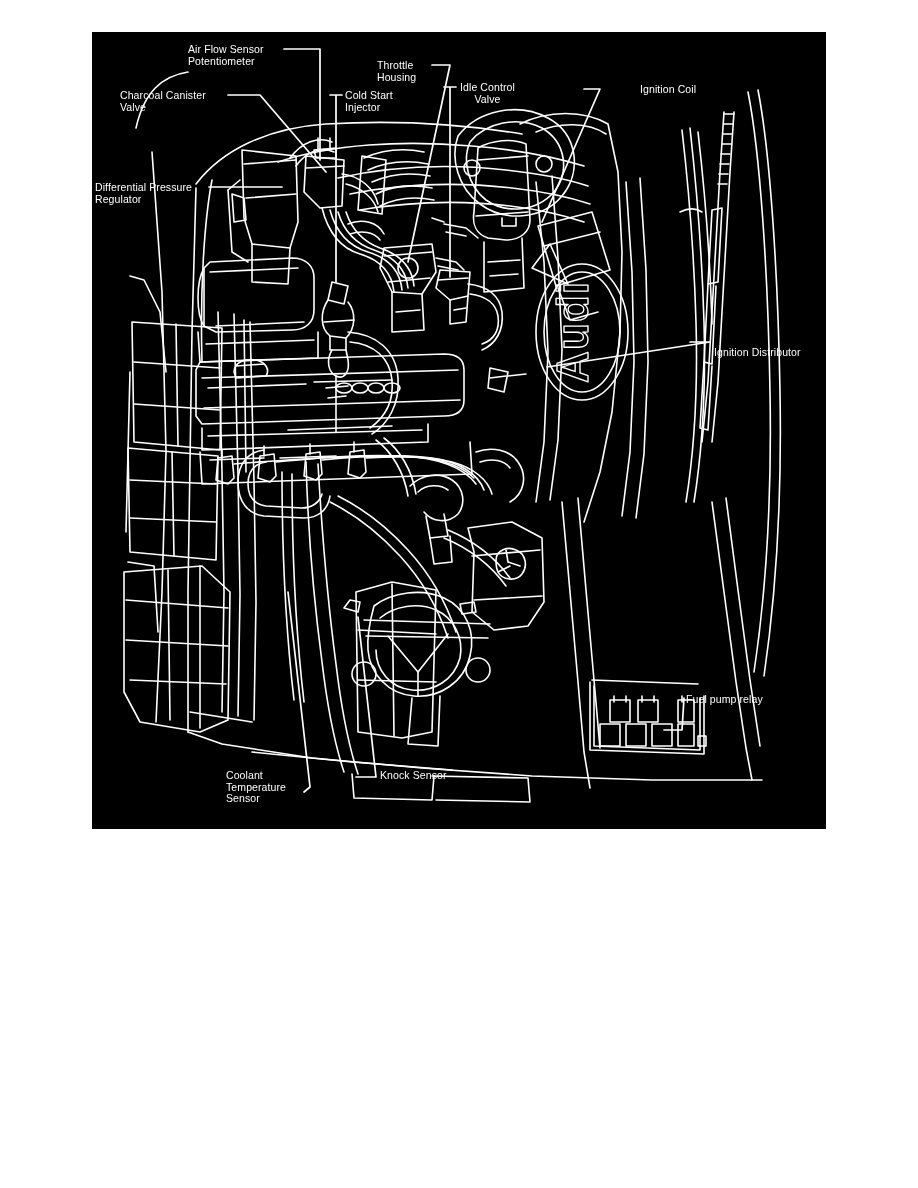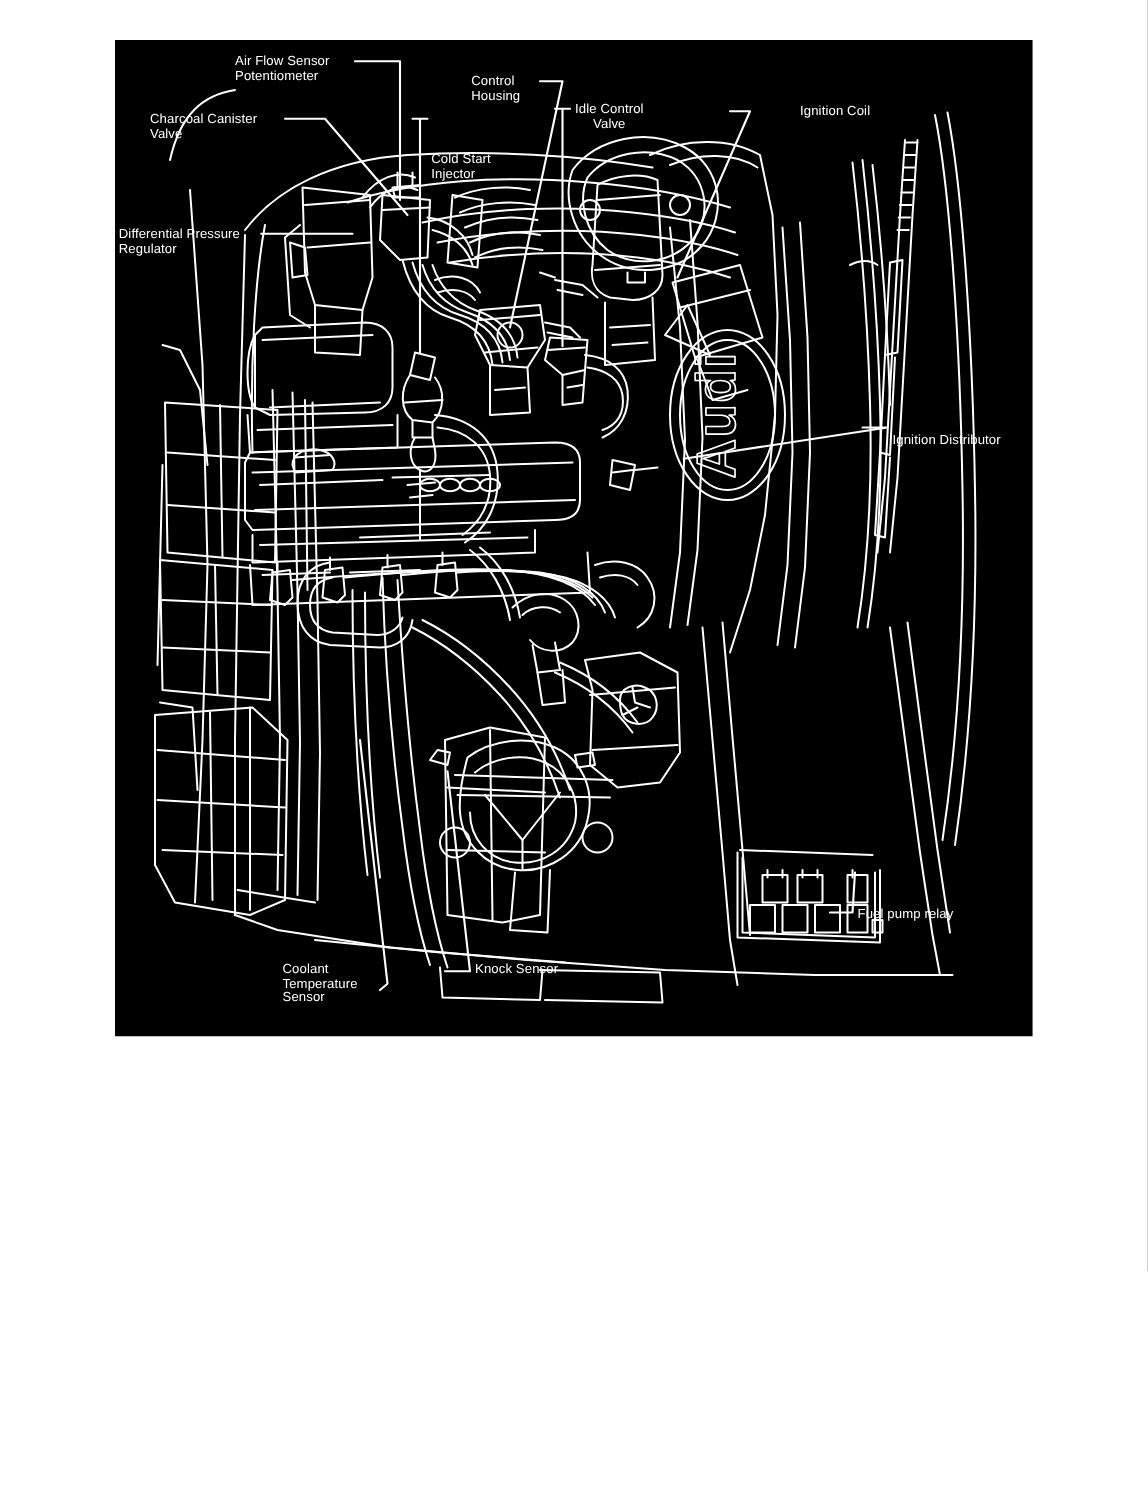--- a/index.html
+++ b/index.html
@@ -379,29 +379,29 @@
         </g>
     </svg>
 
     <div id="callout-layer">
         <div class="callout" style="left: 96px; top: 12px;">Air Flow Sensor
 Potentiometer</div>
         <div class="callout" style="left: 28px; top: 58px;">Charcoal Canister
 Valve</div>
         <div class="callout" style="left: 3px; top: 150px;">Differential Pressure
 Regulator</div>
-        <div class="callout" style="left: 253px; top: 58px; margin-top: 32px;">Cold Start
+        <div class="callout" style="left: 253px; top: 58px;">Cold Start
 Injector</div>
-        <div class="callout" style="left: 285px; top: 28px;">Control
+        <div class="callout" style="left: 285px; top: 28px;">Throttle
 Housing</div>
         <div class="callout" style="left: 368px; top: 50px; text-align: center;">Idle Control
 Valve</div>
         <div class="callout" style="left: 512px; top: 52px; padding-left: 36px;">Ignition Coil</div>
         <div class="callout" style="left: 622px; top: 315px;">Ignition Distributor</div>
-        <div class="callout" style="left: 594px; top: 694px; text-align: center;">Fuel pump relay</div>
+        <div class="callout" style="left: 594px; top: 662px; text-align: center;">Fuel pump relay</div>
         <div class="callout" style="left: 288px; top: 738px; text-align: right;">Knock Sensor</div>
         <div class="callout" style="left: 134px; top: 738px;">Coolant
 Temperature
 Sensor</div>
       </div>
 
   </div>
 
 </div>
 

